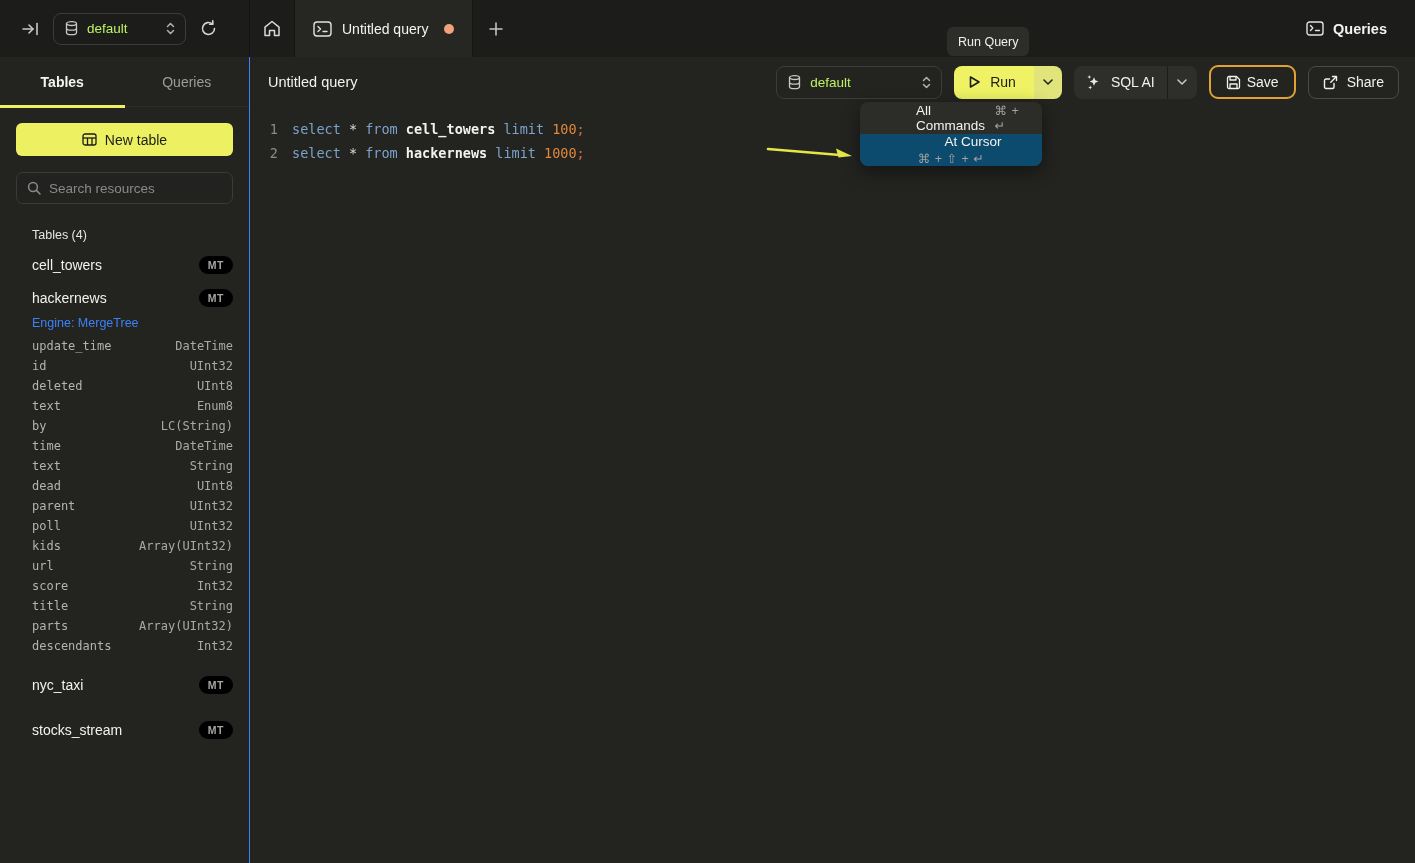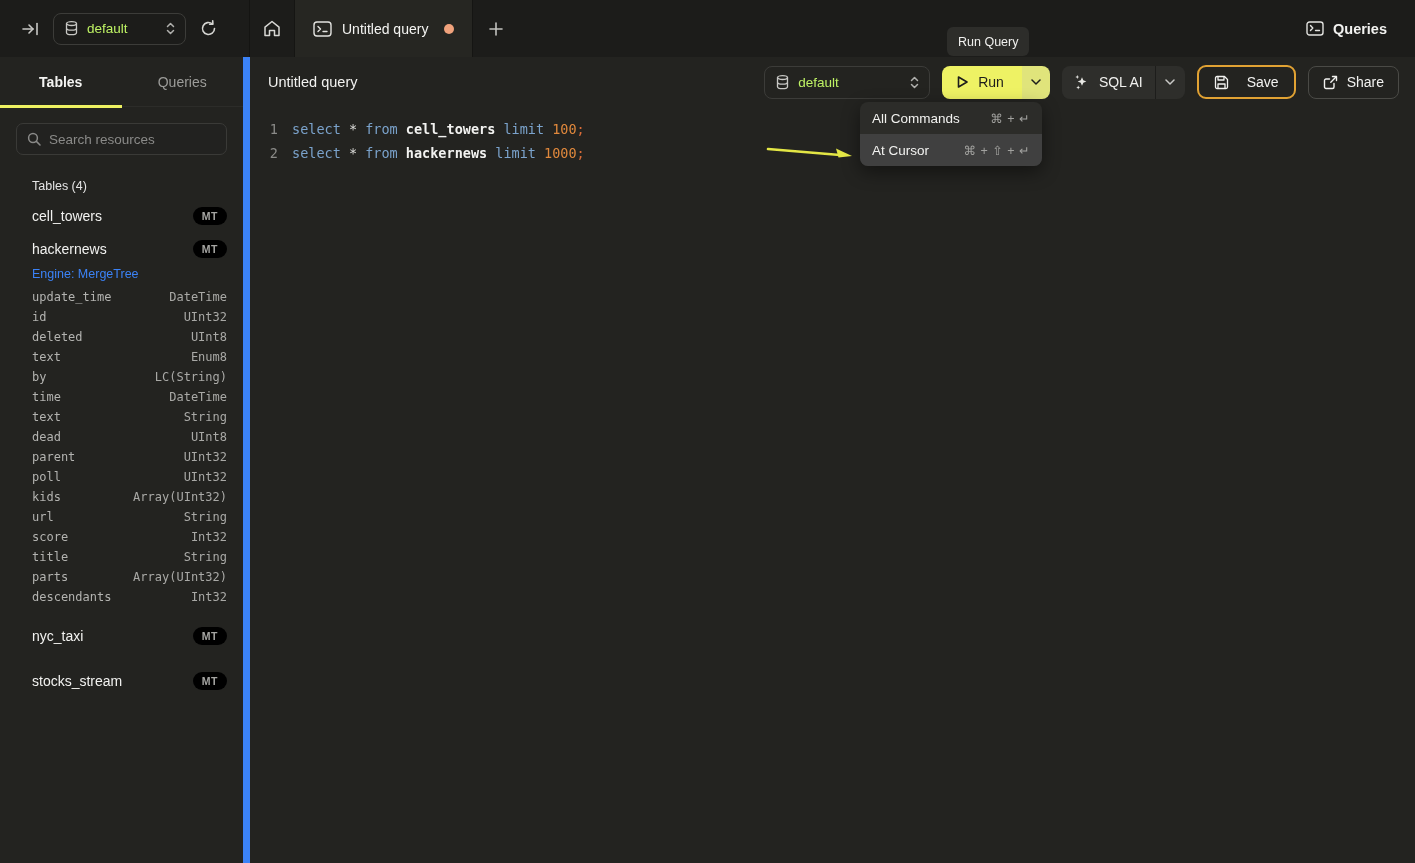--- a/index.html
+++ b/index.html
@@ -25,21 +25,21 @@
   .query-tab .tab-label { font-size:14px; color:#f4f4f2; }
   .dirty-dot { width:10px; height:10px; border-radius:50%; background:#f0a27c; margin-left:6px; }
   .plus-btn { width:46px; display:flex; align-items:center; justify-content:center;
     font-size:20px; color:#c2c2bf; }
   .topbar-right { margin-left:auto; display:flex; align-items:center; padding-right:28px; }
   .queries-btn { display:flex; align-items:center; gap:9px; font-size:14.5px; font-weight:700;
     color:#f2f2f0; background:none; border:none; cursor:pointer; }
 
   
   .body { display:flex; height:806px; }
-  .sidebar { width:250px; flex:0 0 250px; background:#232320; border-right:7px solid #3b82f6;
+  .sidebar { width:250px; flex:0 0 250px; background:#232320; border-right:1px solid #3b82f6;
     display:flex; flex-direction:column; }
   .main { flex:1; display:flex; flex-direction:column; background:#232320; }
 
   
   .side-tabs { display:flex; height:50px; border-bottom:1px solid #2c2c29; }
   .side-tab { flex:1; display:flex; align-items:center; justify-content:center; font-size:14px;
     color:#9c9c99; cursor:pointer; position:relative; }
   .side-tab.active { color:#f4f4f2; font-weight:700; }
   .side-tab.active::after { content:""; position:absolute; left:0; right:0; bottom:-2px;
     height:3px; background:#edf161; }
@@ -73,21 +73,21 @@
   .split-btn { display:flex; align-items:stretch; height:33px; border-radius:8px;
     overflow:hidden; cursor:pointer; }
   .run-main { display:flex; align-items:center; gap:9px; padding:0 18px 0 14px;
     background:#eef264; color:#1d1d1b; font-size:14px; font-weight:500; border:none; }
   .run-caret { width:28px; display:flex; align-items:center; justify-content:center;
     background:#e0e47b; border:none; color:#1d1d1b; }
   .sqlai-main { display:flex; align-items:center; gap:9px; padding:0 12px; background:#2e2e2b;
     border:none; color:#f0f0ee; font-size:14px; font-weight:500; }
   .sqlai-caret { width:30px; display:flex; align-items:center; justify-content:center;
     background:#2e2e2b; border:none; border-left:1px solid #1d1d1b; color:#c9c9c6; }
-  .save-btn { display:flex; align-items:center; gap:18px; height:34px; padding:0 15px;
+  .save-btn { display:flex; align-items:center; gap:6px; height:34px; padding:0 15px;
     background:transparent; border:2px solid #e1a233; border-radius:9px; color:#f2f2f0;
     font-size:14px; font-weight:500; cursor:pointer; }
   .share-btn { display:flex; align-items:center; gap:9px; height:33px; padding:0 14px;
     background:transparent; border:1px solid #4a4a46; border-radius:8px; color:#f2f2f0;
     font-size:14px; font-weight:500; cursor:pointer; }
 
   
   .editor { flex:1; padding:10px 0 0 0; font-family:"DejaVu Sans Mono", monospace;
     font-size:13.5px; line-height:24px; cursor:text; }
   .code-line { display:flex; }
@@ -101,22 +101,22 @@
   .tok-plain { color:#dcdcd9; }
 
   
   .tooltip { position:absolute; left:947px; top:27px; height:29px; background:#2d2d2a;
     border-radius:6px; display:flex; align-items:center; padding:0 11px; font-size:12.5px;
     color:#f0f0ee; z-index:30; }
   .run-menu { position:absolute; left:860px; top:102px; width:182px; background:#2c2c29;
     border-radius:8px; overflow:hidden; box-shadow:0 6px 18px rgba(0,0,0,.45); z-index:30; }
   .menu-item { height:32px; display:flex; align-items:center; justify-content:space-between;
     padding:0 12px; cursor:pointer; }
-  .menu-item.highlighted { background:#404040; }
-  .menu-label { font-size:13.5px; color:#f2f2f0; }
+  .menu-item.highlighted { background:#0c4a6e;flex-direction:column; }
+  .menu-label { font-size:13.5px; color:#f2f2f0;margin-left:44px; }
   .menu-shortcut { font-size:12.5px; color:#a2a29f; letter-spacing:.5px; }
   .arrow-annot { position:absolute; left:762px; top:140px; z-index:40; pointer-events:none; }
 
   svg { display:block; }
 </style>
 </head>
 <body>
 
 <div class="app">
 
@@ -205,20 +205,31 @@
     <aside class="sidebar">
       <div class="side-tabs">
         <div class="side-tab active">
           <span>Tables</span>
         </div>
         <div class="side-tab">
           <span>Queries</span>
         </div>
       </div>
 
+      <button class="new-table-btn">
+        <span>
+          <svg width="15" height="13" viewBox="0 0 15 13" fill="none" stroke="#1d1d1b" stroke-width="1.3">
+            <rect x="1" y="1" width="13" height="11" rx="2"></rect>
+            <line x1="1" y1="5" x2="14" y2="5"></line>
+              <line x1="5.5" y1="5" x2="5.5" y2="12"></line>
+              <line x1="10" y1="5" x2="10" y2="12"></line>
+          </svg>
+        </span>
+        <span>New table</span>
+      </button>
 
       <div class="search-box">
         <span>
           <svg width="14" height="14" viewBox="0 0 14 14" fill="none" stroke="#8a8a88" stroke-width="1.5" stroke-linecap="round">
             <circle cx="6" cy="6" r="4.4"></circle>
               <line x1="9.4" y1="9.4" x2="13" y2="13"></line>
           </svg>
         </span>
         <input type="text" placeholder="Search resources" style="">
       </div>

